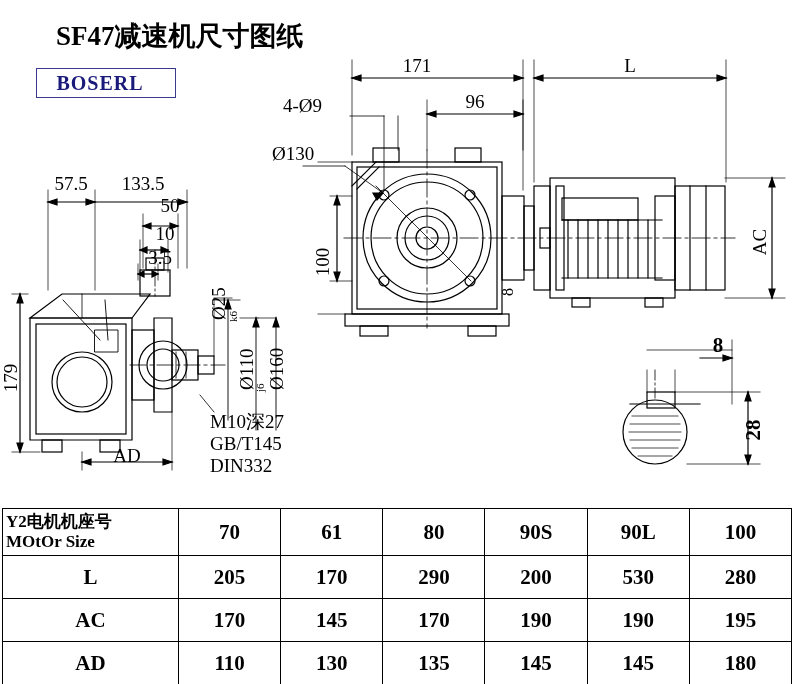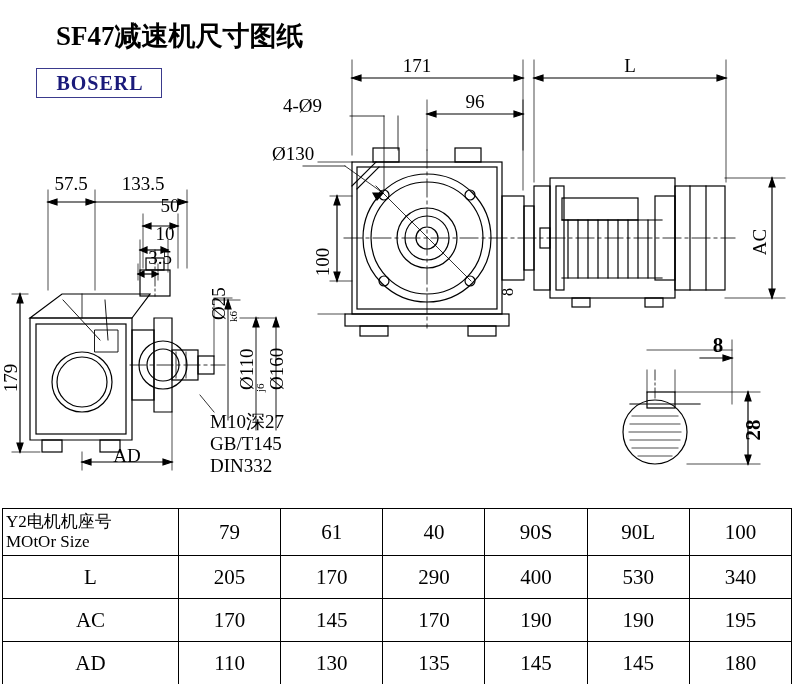--- a/index.html
+++ b/index.html
@@ -28,21 +28,21 @@
     font-size: 27px;
     font-weight: bold;
     letter-spacing: 0px;
     white-space: nowrap;
     font-family: Liberation Serif, serif;
   }
   #brand-box {
     position: absolute;
     left: 36px;
     top: 68px;
-    width: 126px;
+    width: 140px;
     height: 30px;
     border: 1.5px solid #3a3a8c;
     box-sizing: border-box;
     background: #ffffff;
   }
   #brand-text {
     position: absolute;
     left: 0;
     top: 0;
     width: 126px;
@@ -69,21 +69,21 @@
     width: 790px;
     border-collapse: collapse;
     table-layout: fixed;
     font-family: "Liberation Serif", serif;
   }
   #spec-table td, #spec-table th {
     border: 1px solid #000000;
     text-align: center;
     vertical-align: middle;
     font-size: 21px;
-    font-weight: normal;
+    font-weight: bold;
     padding: 0;
     height: 42px;
   }
   #spec-table td.rowhead, #spec-table th.rowhead {
     width: 172px;
   }
   #spec-table th.head-cell-label {
     font-size: 17px;
     line-height: 20px;
     text-align: left;
@@ -351,35 +351,35 @@
     </g>
   </svg>
 
   <table id="spec-table">
     <tbody>
       <tr class="header-row">
         <th class="rowhead head-cell-label">
           <div>Y2电机机座号</div>
           <div>MOtOr Size</div>
         </th>
-        <th>79</th>
+        <th>70</th>
         <th>61</th>
-        <th>40</th>
+        <th>80</th>
         <th>90S</th>
         <th>90L</th>
         <th>100</th>
       </tr>
       <tr>
         <td class="rowhead">L</td>
         <td>205</td>
         <td>170</td>
         <td>290</td>
-        <td>400</td>
+        <td>200</td>
         <td>530</td>
-        <td>340</td>
+        <td>280</td>
       </tr>
       <tr>
         <td class="rowhead">AC</td>
         <td>170</td>
         <td>145</td>
         <td>170</td>
         <td>190</td>
         <td>190</td>
         <td>195</td>
       </tr>

